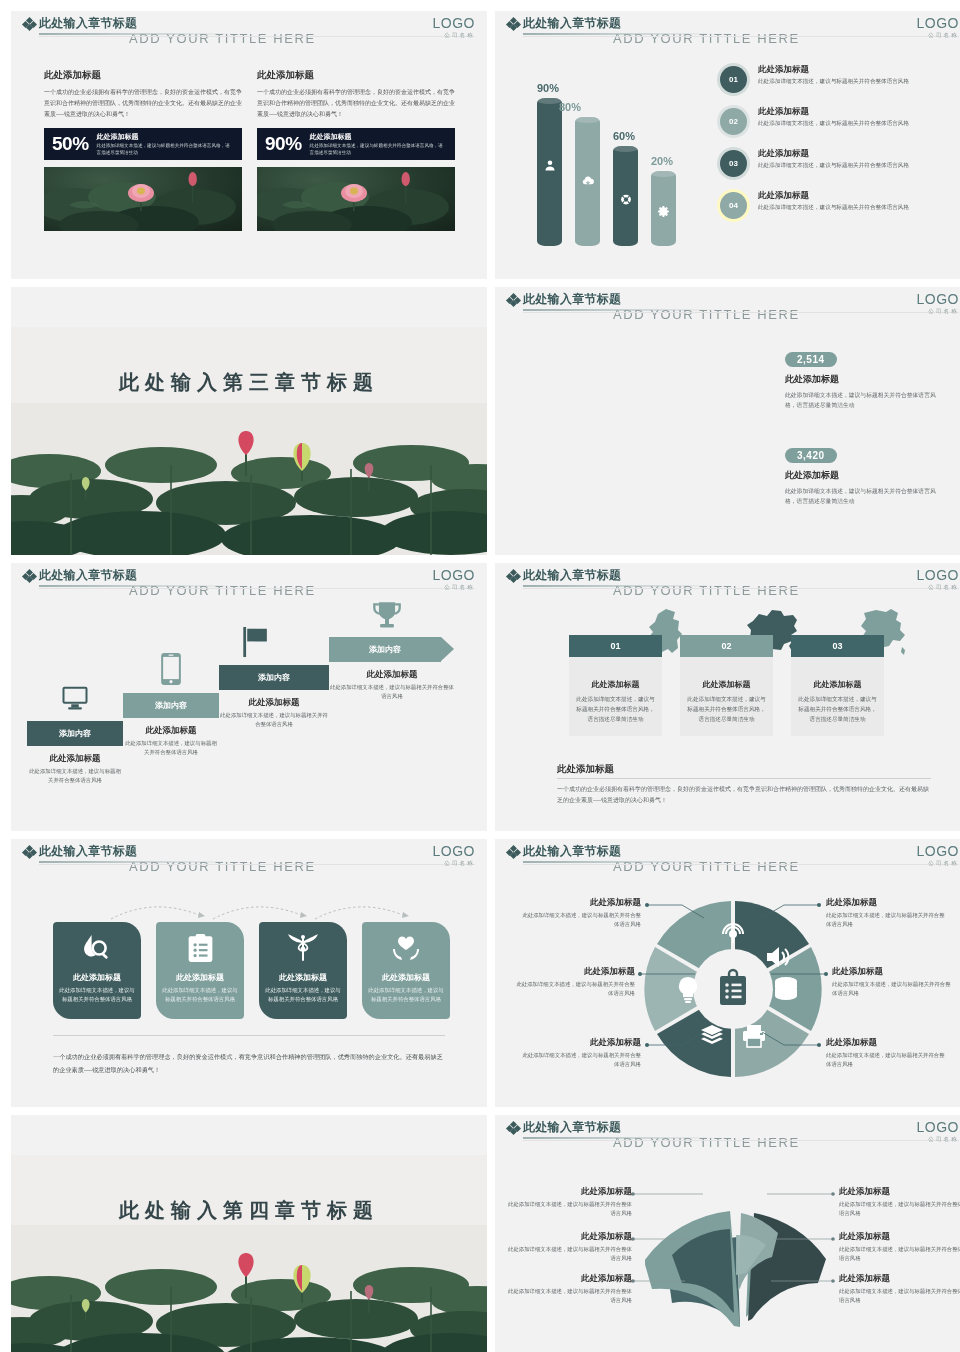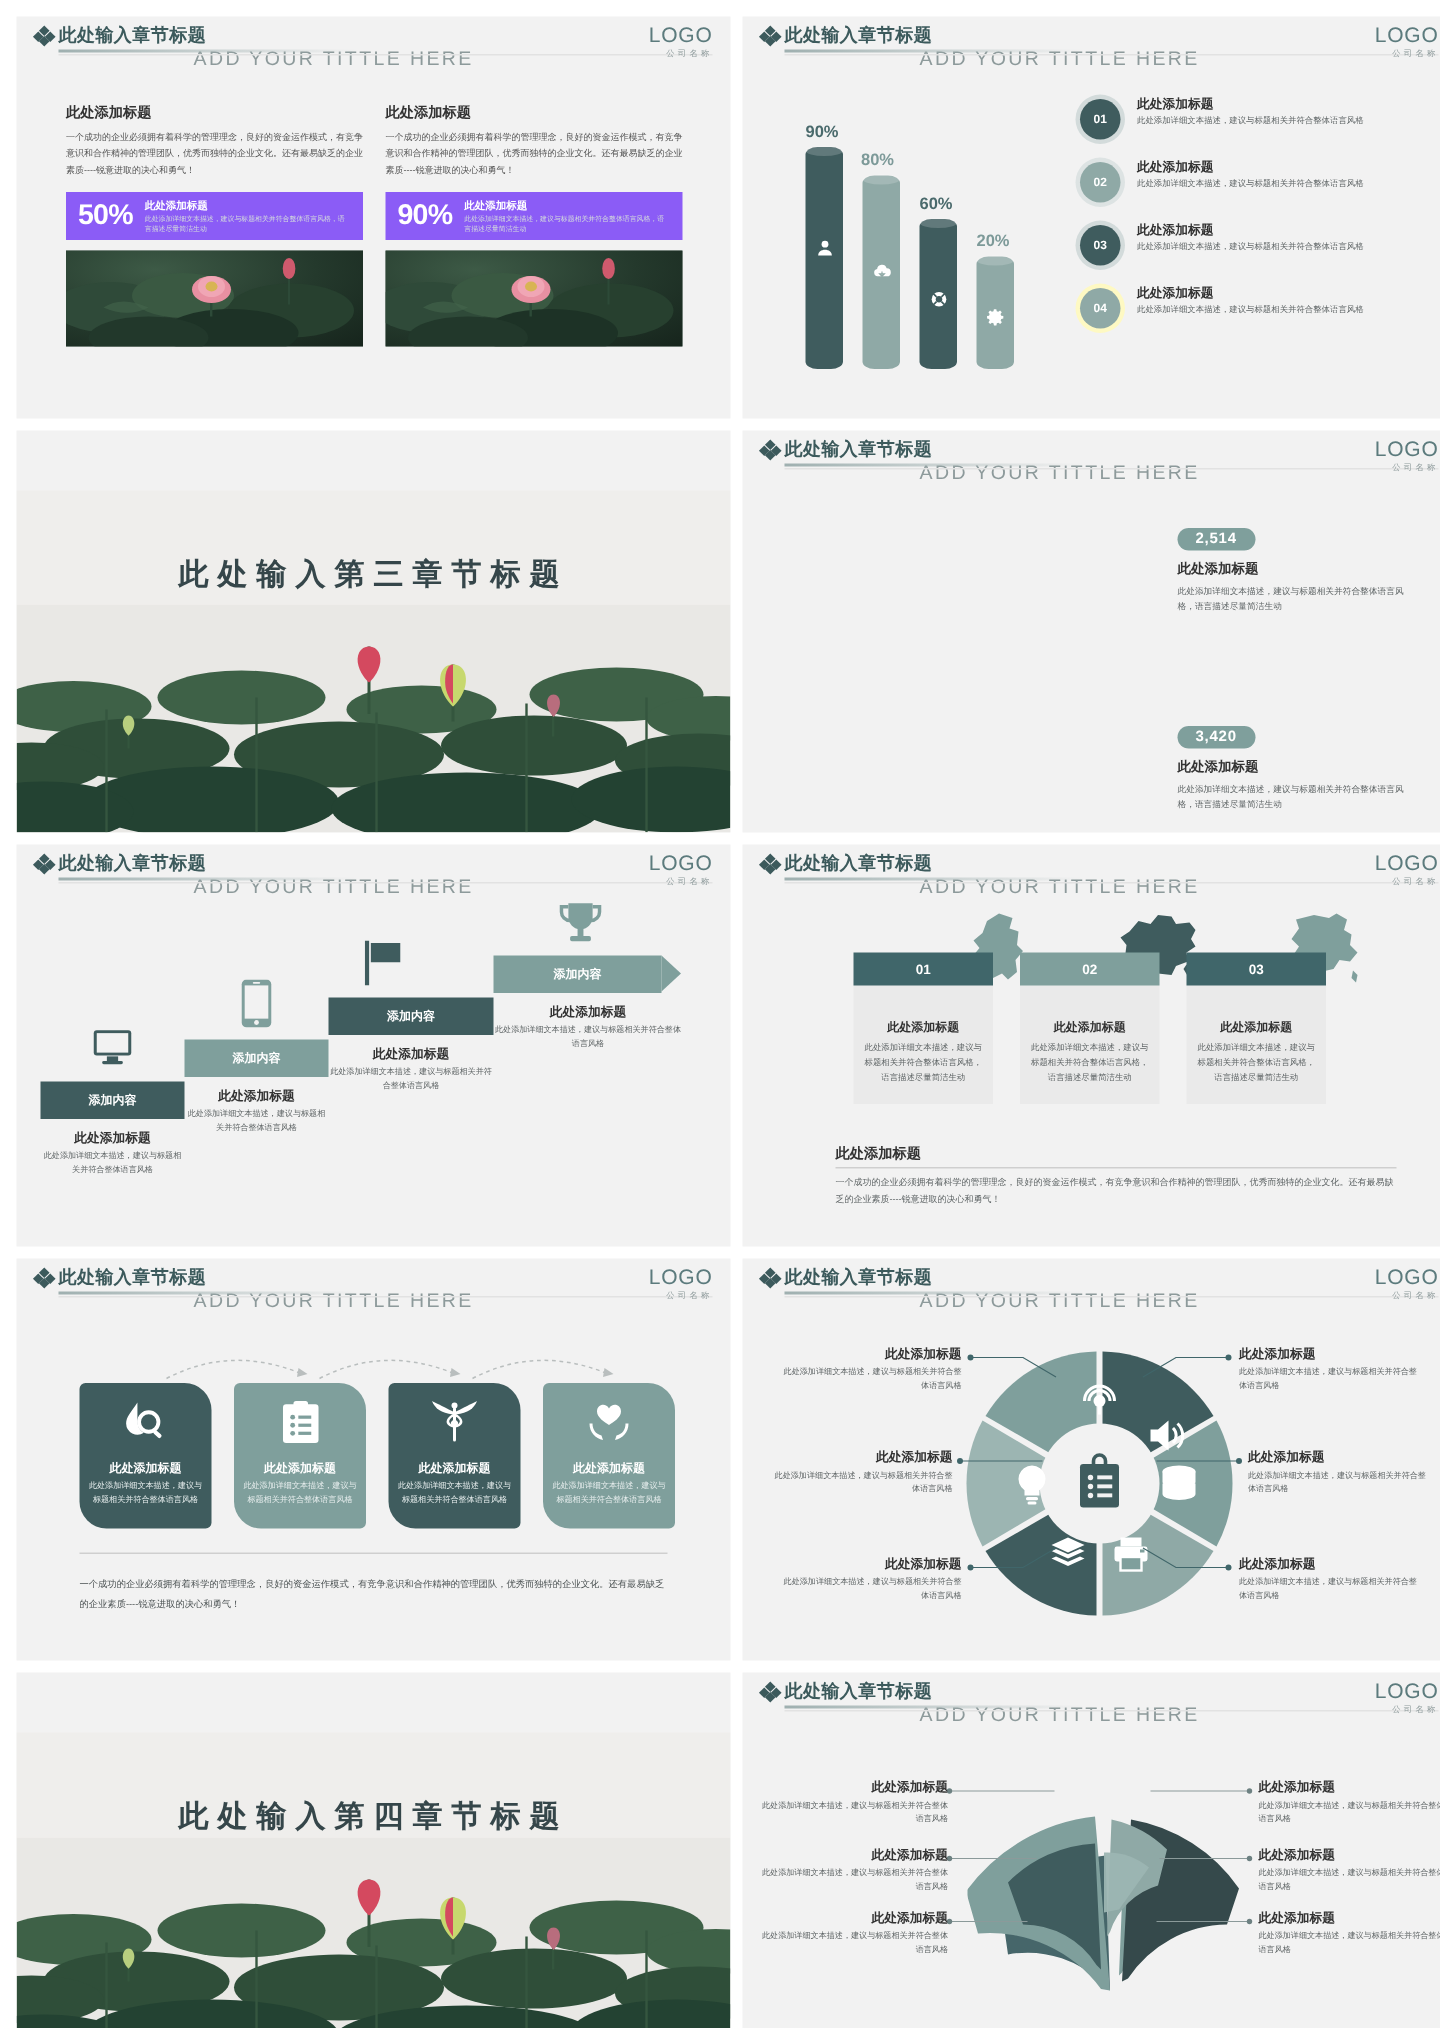--- a/index.html
+++ b/index.html
@@ -38,21 +38,21 @@
   .hdr .rule2{position:absolute;left:28px;right:12px;top:25px;height:1px;background:#e2e2e2;}
   .logo{position:absolute;right:12px;top:5px;text-align:right;}
   .logo .lg{font-size:14px;color:#5c7b7d;letter-spacing:.5px;line-height:1;}
   .logo .cn{font-size:5.5px;color:#8d9a9b;letter-spacing:2.2px;margin-top:2px;}
 
   
   .s1-col{position:absolute;top:58px;width:198px;}
   .s1-col.a{left:33px;} .s1-col.b{left:246px;}
   .s1-col h3{margin:0 0 5px 0;font-size:9.5px;font-weight:bold;color:#333;}
   .s1-col p.desc{margin:0;font-size:6px;color:#555;line-height:1.85;}
-  .pctbox{margin-top:8px;background:#8b5cf6;height:32px;display:flex;align-items:center;padding:0 8px;box-sizing:border-box;}
+  .pctbox{margin-top:8px;background:#0f172a;height:32px;display:flex;align-items:center;padding:0 8px;box-sizing:border-box;}
   .pctbox .num{font-size:19px;color:#fff;font-weight:bold;letter-spacing:-.5px;flex:0 0 auto;}
   .pctbox .tx{margin-left:8px;}
   .pctbox .tx b{display:block;font-size:7px;color:#fff;}
   .pctbox .tx span{display:block;font-size:4.6px;color:#d4dcdc;line-height:1.5;margin-top:1px;}
   .photo{margin-top:7px;height:64px;position:relative;overflow:hidden;background:#2e4438;}
   .s1-col .photo{width:198px;}
 
   
   .lotus-bg{position:absolute;inset:0;background:
      radial-gradient(ellipse at 30% 20%, #3d5a46 0%, #24392c 55%, #16241c 100%);}
@@ -249,21 +249,21 @@
 
       <div class="barlbl" style="left:6px;bottom:152px;font-size:11px;color:#4a6a6c;">90%</div>
       <div class="bar" style="left:6px;width:25px;height:148px;background:#3f5c5e;">
         <div class="cap"></div>
         <svg class="ico" style="bottom:74px" width="13" height="13" viewBox="0 0 24 24" fill="#fff">
           <circle cx="12" cy="7" r="4.2"></circle>
             <path d="M3.6 21c0-4.6 3.8-7.2 8.4-7.2s8.4 2.6 8.4 7.2z"></path>
         </svg>
       </div>
 
-      <div class="barlbl" style="left:43px;bottom:133px;font-size:11px;color:#7d9a99;">80%</div>
+      <div class="barlbl" style="left:28px;bottom:133px;font-size:11px;color:#7d9a99;">80%</div>
       <div class="bar" style="left:44px;width:25px;height:129px;background:#8fa9a6;">
         <div class="cap"></div>
         <svg class="ico" style="bottom:58px" width="13" height="13" viewBox="0 0 24 24" fill="#fff">
           <path d="M6.5 17A4.5 4.5 0 0 1 6 8.1 6 6 0 0 1 17.7 7 4.6 4.6 0 0 1 18 17z"></path>
           <path d="M12 11v6l-3-3h6l-3 3" stroke="#8fa9a6" stroke-width="1.4" fill="none"></path>
         </svg>
       </div>
 
       <div class="barlbl" style="left:82px;bottom:104px;font-size:11px;color:#4a6a6c;">60%</div>
       <div class="bar" style="left:82px;width:25px;height:100px;background:#3f5c5e;">
@@ -405,21 +405,21 @@
         <div class="cn">公司名称</div>
       </div>
     </div>
 
 
     <div class="statblk" style="top:62px;">
       <div class="pill">2,514</div>
       <h4>此处添加标题</h4>
       <p>此处添加详细文本描述，建议与标题相关并符合整体语言风格，语言描述尽量简洁生动</p>
     </div>
-    <div class="statblk" style="top:158px;margin-top:36px;">
+    <div class="statblk" style="top:158px;">
       <div class="pill">3,420</div>
       <h4>此处添加标题</h4>
       <p>此处添加详细文本描述，建议与标题相关并符合整体语言风格，语言描述尽量简洁生动</p>
     </div>
   </div>
 
   <div class="slide">
     <div class="hdr">
       <div class="diamonds">
         <span class="d d1"></span>

